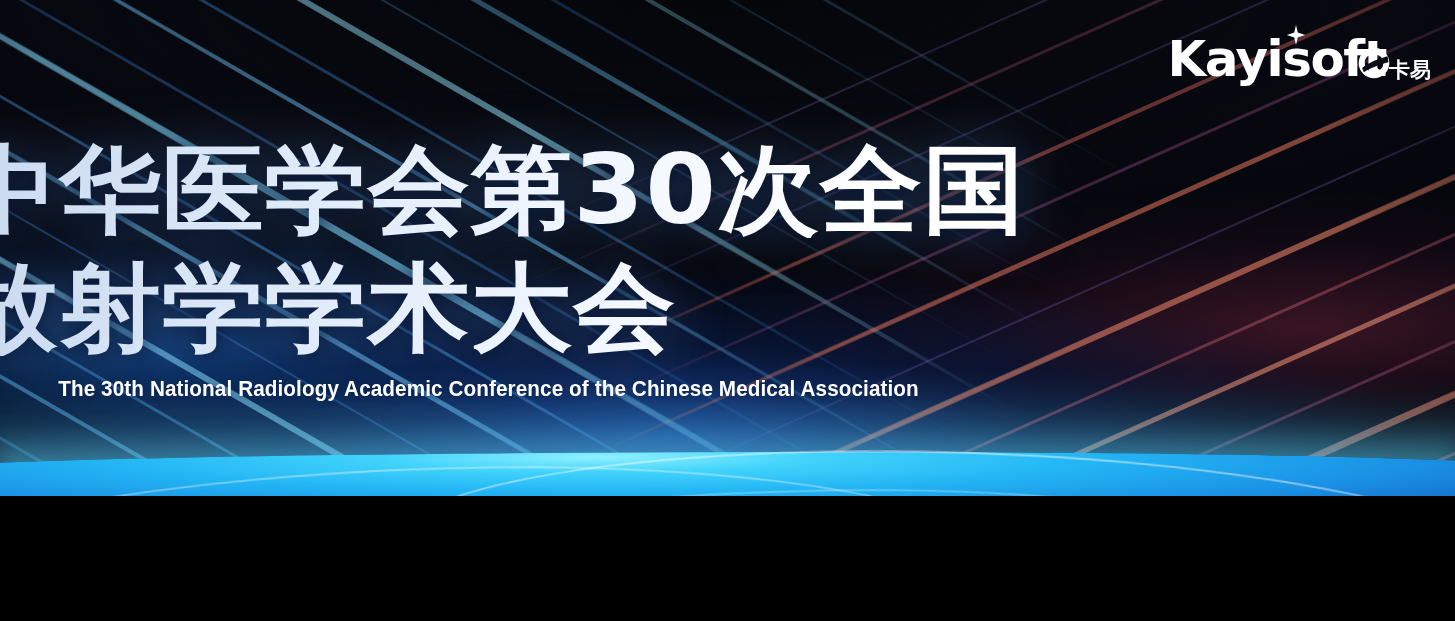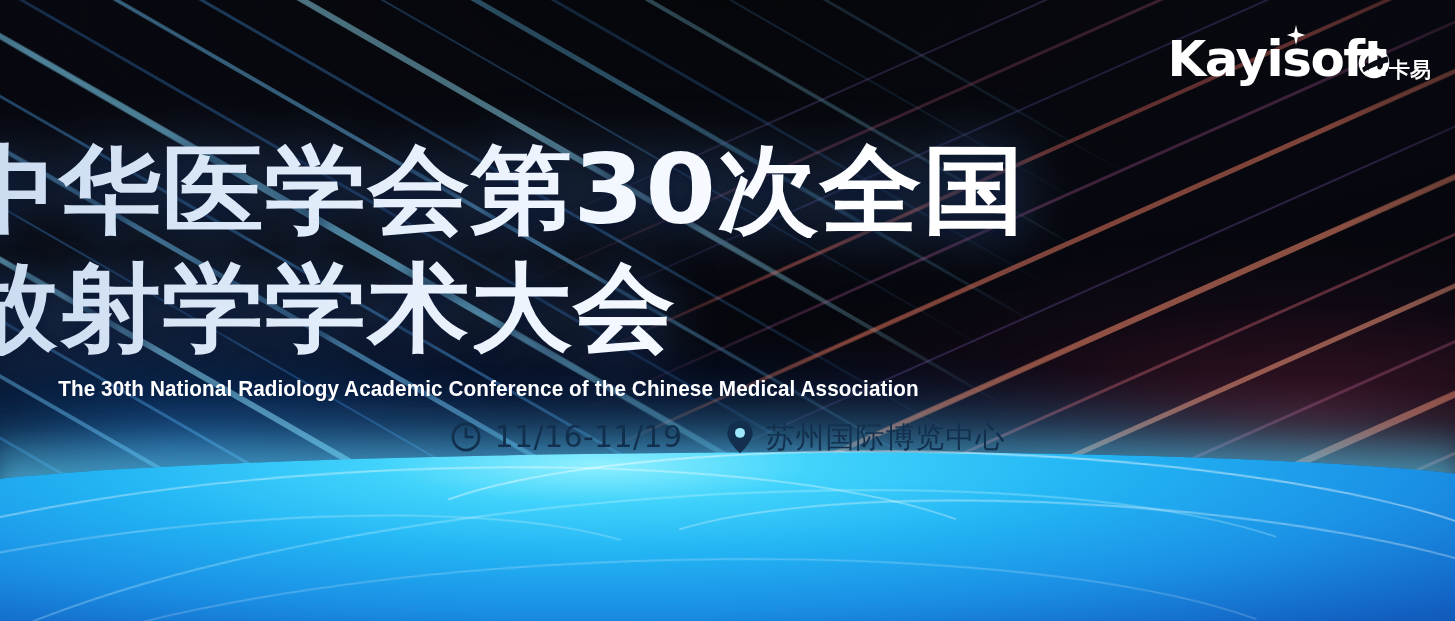--- a/index.html
+++ b/index.html
@@ -7,21 +7,21 @@
   html, body {
     width:1455px; height:621px;
     background:#000;
     font-family:"Liberation Sans", sans-serif;
     overflow:hidden;
   }
 
   
   .banner{
     position:relative;
-    width:1455px; height:621px;
+    width:1455px; height:496px;
     overflow:hidden;
     background:#3b82f6;
   }
 
   
   .bg-layer{ position:absolute; inset:0; pointer-events:none; }
 
   
   .bg-sky{
     background:
@@ -282,33 +282,14 @@
     <div class="logo-cn">卡易</div>
   </div>
 
   <div class="content">
 
     <div class="title-line title-1">中华医学会第30次全国</div>
     <div class="title-line title-2">放射学学术大会</div>
 
     <div class="subtitle">The 30th National Radiology Academic Conference of the Chinese Medical Association</div>
 
-    <div class="meta">
-
-      <div class="meta-item">
-        <svg class="meta-icon" width="34" height="34" viewBox="0 0 24 24">
-          <circle cx="12" cy="12" r="9.2" fill="none" stroke="#12304e" stroke-width="1.9"></circle>
-          <path d="M12 6.4 L12 12 L16.4 12" fill="none" stroke="#12304e" stroke-width="1.9" stroke-linecap="square" stroke-linejoin="miter"></path>
-        </svg>
-        <span class="meta-text">11/16-11/19</span>
-      </div>
-
-      <div class="meta-item">
-        <svg class="meta-icon" width="30" height="34" viewBox="0 0 24 28">
-          <path d="M12 0.6 C6.2 0.6 1.6 5.2 1.6 11 C1.6 18.4 12 27.4 12 27.4 C12 27.4 22.4 18.4 22.4 11 C22.4 5.2 17.8 0.6 12 0.6 Z" fill="#12304e"></path>
-          <circle cx="12" cy="10.6" r="4.1" fill="#9ce8fb"></circle>
-        </svg>
-        <span class="meta-text cn">苏州国际博览中心</span>
-      </div>
-
-    </div>
   </div>
 </div>
 
 </body></html>

